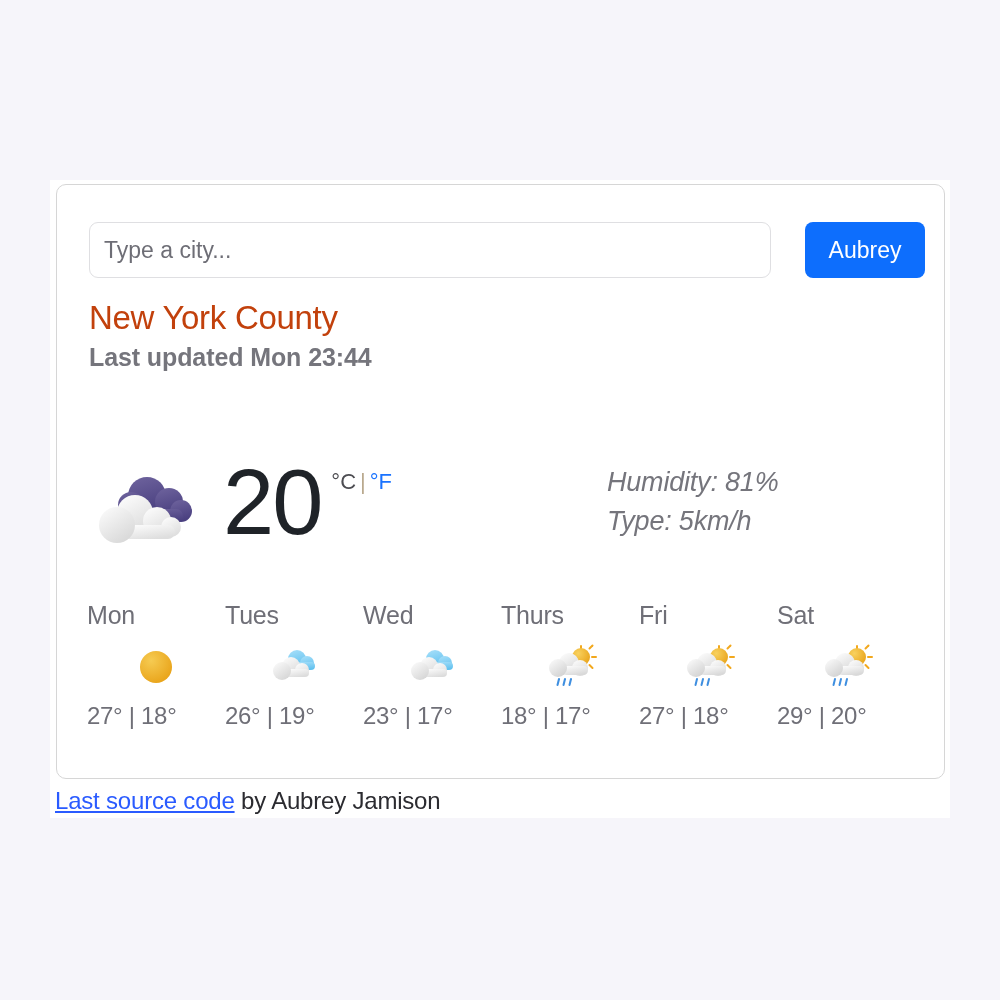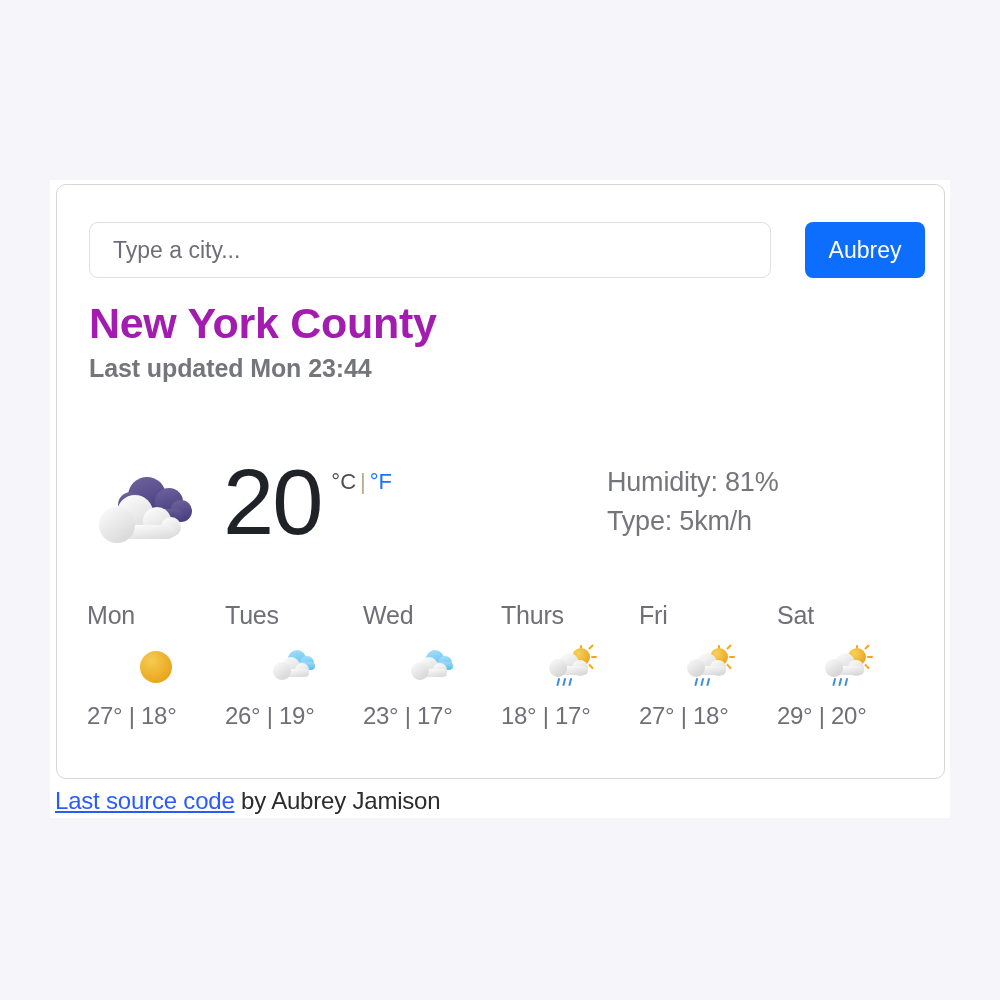--- a/index.html
+++ b/index.html
@@ -49,21 +49,21 @@
     align-items: center;
     gap: 34px;
   }
 
   .search-input {
     flex: 0 0 682px;
     height: 56px;
     border: 1px solid #dfdfe2;
     border-radius: 9px;
     background: #fff;
-    padding: 0 23px;
+    padding: 0 14px;
     font-family: "Liberation Sans", sans-serif;
     font-size: 23px;
     color: #3d3d42;
     outline: none;
   }
   .search-input::placeholder {
     color: #6e6e76;
     opacity: 1;
   }
 
@@ -81,23 +81,23 @@
 
   
   .location-block {
     position: absolute;
     left: 32px;
     top: 114px;
     width: 700px;
   }
 
   .city-name {
-    font-size: 43px;
-    font-weight: 700;
-    color: #a21caf;
+    font-size: 33px;
+    font-weight: 400;
+    color: #c2410c;
     letter-spacing: -0.3px;
     line-height: 1.14;
   }
 
   .meta-line {
     font-size: 25px;
     font-weight: 700;
     color: #75757c;
     line-height: 1.63;
     letter-spacing: -0.1px;
@@ -161,20 +161,21 @@
 
   .current-right {
     margin-left: 88px;
     margin-top: 6px;
   }
   .detail-line {
     font-size: 27px;
     color: #75757c;
     line-height: 1.46;
     letter-spacing: -0.2px;
+    font-style: italic;
   }
 
   
   .forecast-row {
     position: absolute;
     left: 30px;
     top: 416px;
     width: 828px;
     display: flex;
   }

